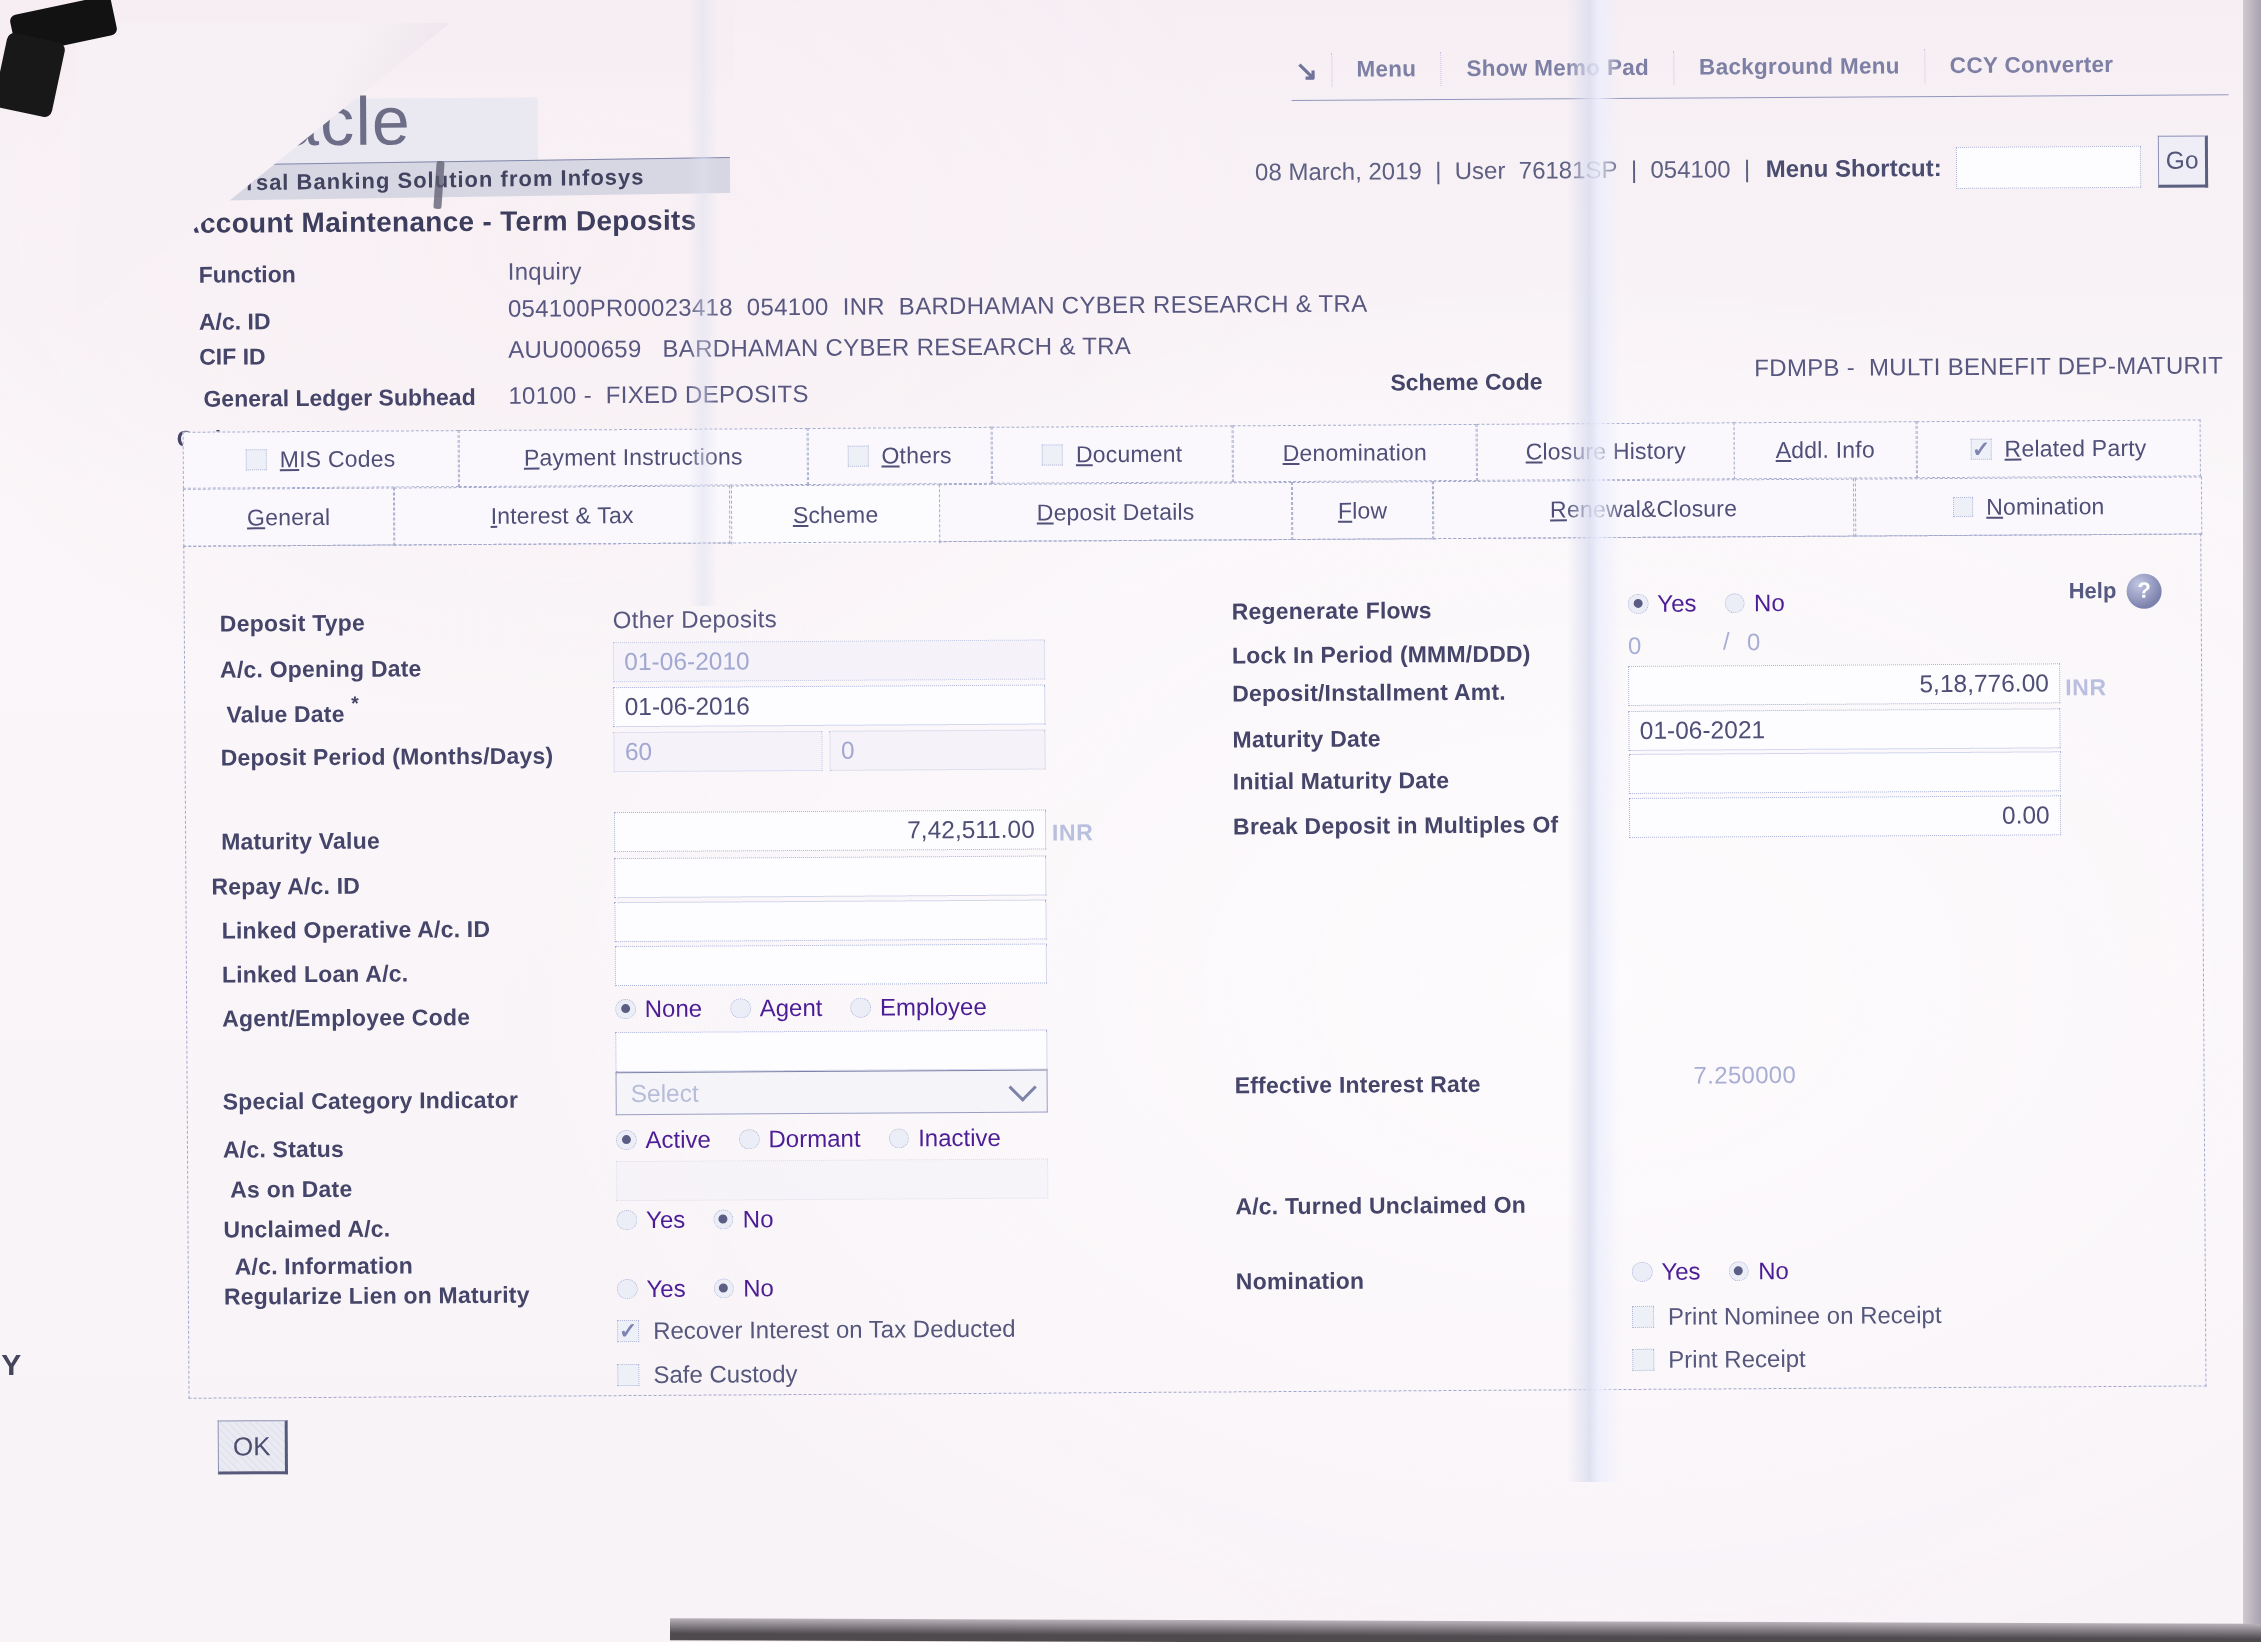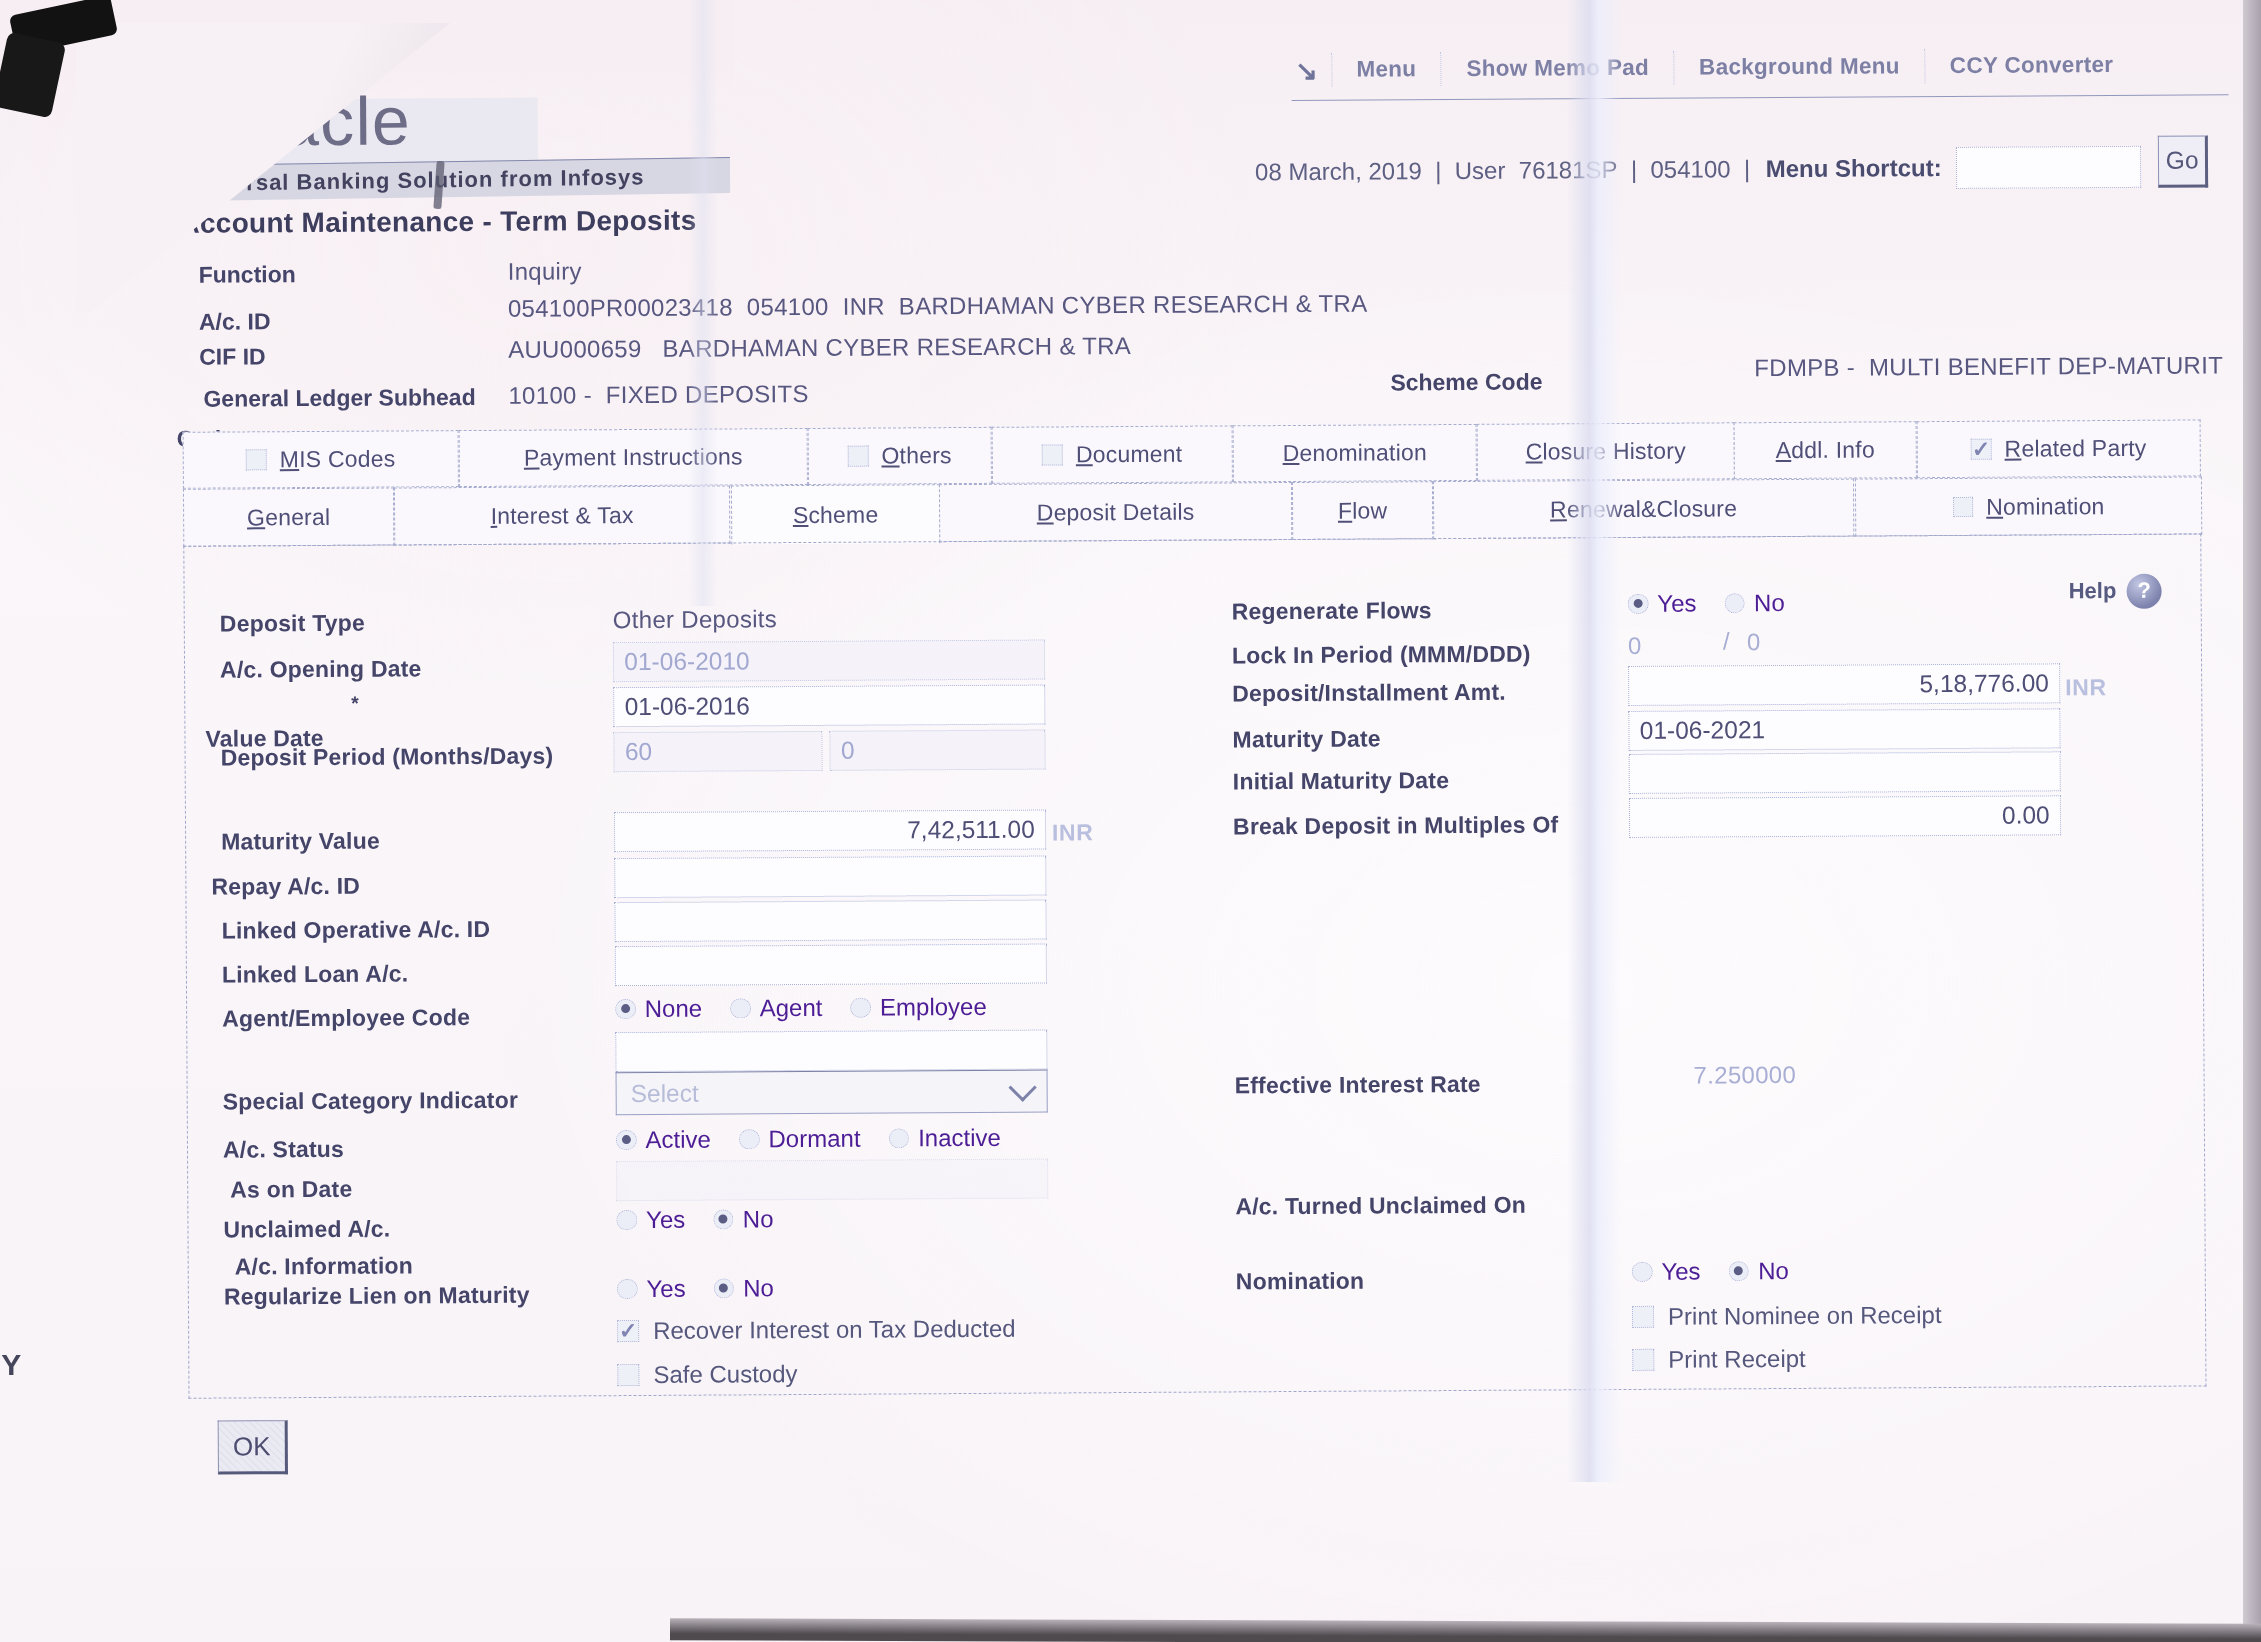--- a/index.html
+++ b/index.html
@@ -206,21 +206,21 @@
       <span class="help-lbl">Help</span>
       <span class="help-icon">?</span>
     </div>
 
     <div class="abs lbl" style="left:35px;top:64px;">Deposit Type</div>
     <div class="abs val" style="left:428px;top:62px;">Other Deposits</div>
 
     <div class="abs lbl" style="left:35px;top:110px;">A/c. Opening Date</div>
     <div class="abs inp dis" style="left:428px;top:98px;width:432px;">01-06-2010</div>
 
-    <div class="abs lbl" style="left:20px;top:155px;margin-top:24px;">Value Date</div>
+    <div class="abs lbl" style="left:41px;top:155px;">Value Date</div>
     <div class="abs lbl" style="left:166px;top:147px;font-size:19.3px;">*</div>
     <div class="abs inp" style="left:428px;top:143px;width:432px;">01-06-2016</div>
 
     <div class="abs lbl" style="left:35px;top:198px;">Deposit Period (Months/Days)</div>
     <div class="abs inp dis" style="left:428px;top:188px;width:209px;">60</div>
     <div class="abs inp dis" style="left:644px;top:188px;width:216px;">0</div>
 
     <div class="abs lbl" style="left:35px;top:282px;">Maturity Value</div>
     <div class="abs inp right" style="left:428px;top:268px;width:432px;">7,42,511.00</div>
     <div class="abs inr" style="left:866px;top:278px;">INR</div>

